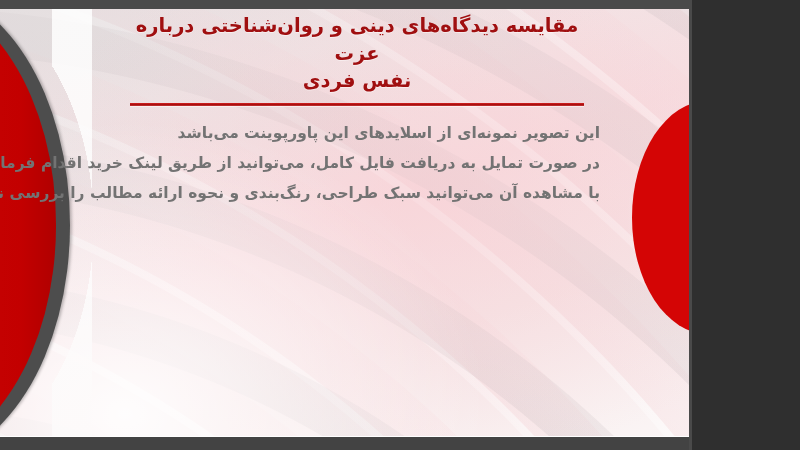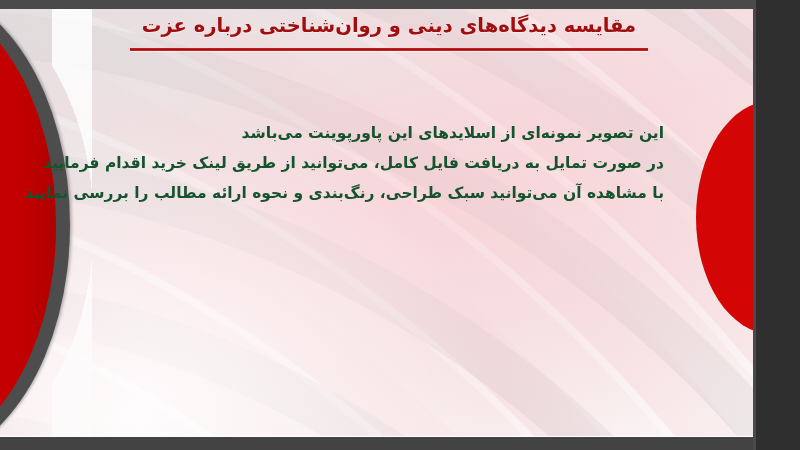--- a/index.html
+++ b/index.html
@@ -5,21 +5,21 @@
   html, body {
     margin: 0;
     padding: 0;
     background: #2f2f2f;
   }
   body {
     font-family: "DejaVu Sans", sans-serif;
   }
   .slide {
     position: relative;
-    width: 756px;
+    width: 692px;
     height: 450px;
     overflow: hidden;
     background: #e9e3e4;
     direction: rtl;
   }
 
   
   .bg-base {
     position: absolute;
     inset: 0;
@@ -189,21 +189,21 @@
   
   .body-block {
     position: absolute;
     left: 120px;
     right: 92px;
     top: 118px;
     z-index: 8;
     text-align: right;
   }
   .body-line {
-    color: #14532d;
+    color: #737373;
     font-family: "DejaVu Sans", sans-serif;
     font-weight: bold;
     font-size: 15.5px;
     line-height: 1.95;
     white-space: nowrap;
   }
 </style>
 </head>
 <body>
 
@@ -221,20 +221,21 @@
   <div class="left-disc"></div>
   <div class="left-disc-shade"></div>
   <div class="left-white-wedge"></div>
 
   <div class="bar-top"></div>
   <div class="bar-bottom"></div>
   <div class="edge-right"></div>
 
   <div class="title-block">
     <p class="title-text">مقایسه دیدگاه‌های دینی و روان‌شناختی درباره عزت</p>
+    <p class="title-text">نفس فردی</p>
     <div class="title-rule"></div>
   </div>
 
   <div class="body-block">
     <div class="body-line">این تصویر نمونه‌ای از اسلایدهای این پاورپوینت می‌باشد</div>
     <div class="body-line">در صورت تمایل به دریافت فایل کامل، می‌توانید از طریق لینک خرید اقدام فرمایید</div>
     <div class="body-line">با مشاهده آن می‌توانید سبک طراحی، رنگ‌بندی و نحوه ارائه مطالب را بررسی نمایید</div>
   </div>
 
 </div>

